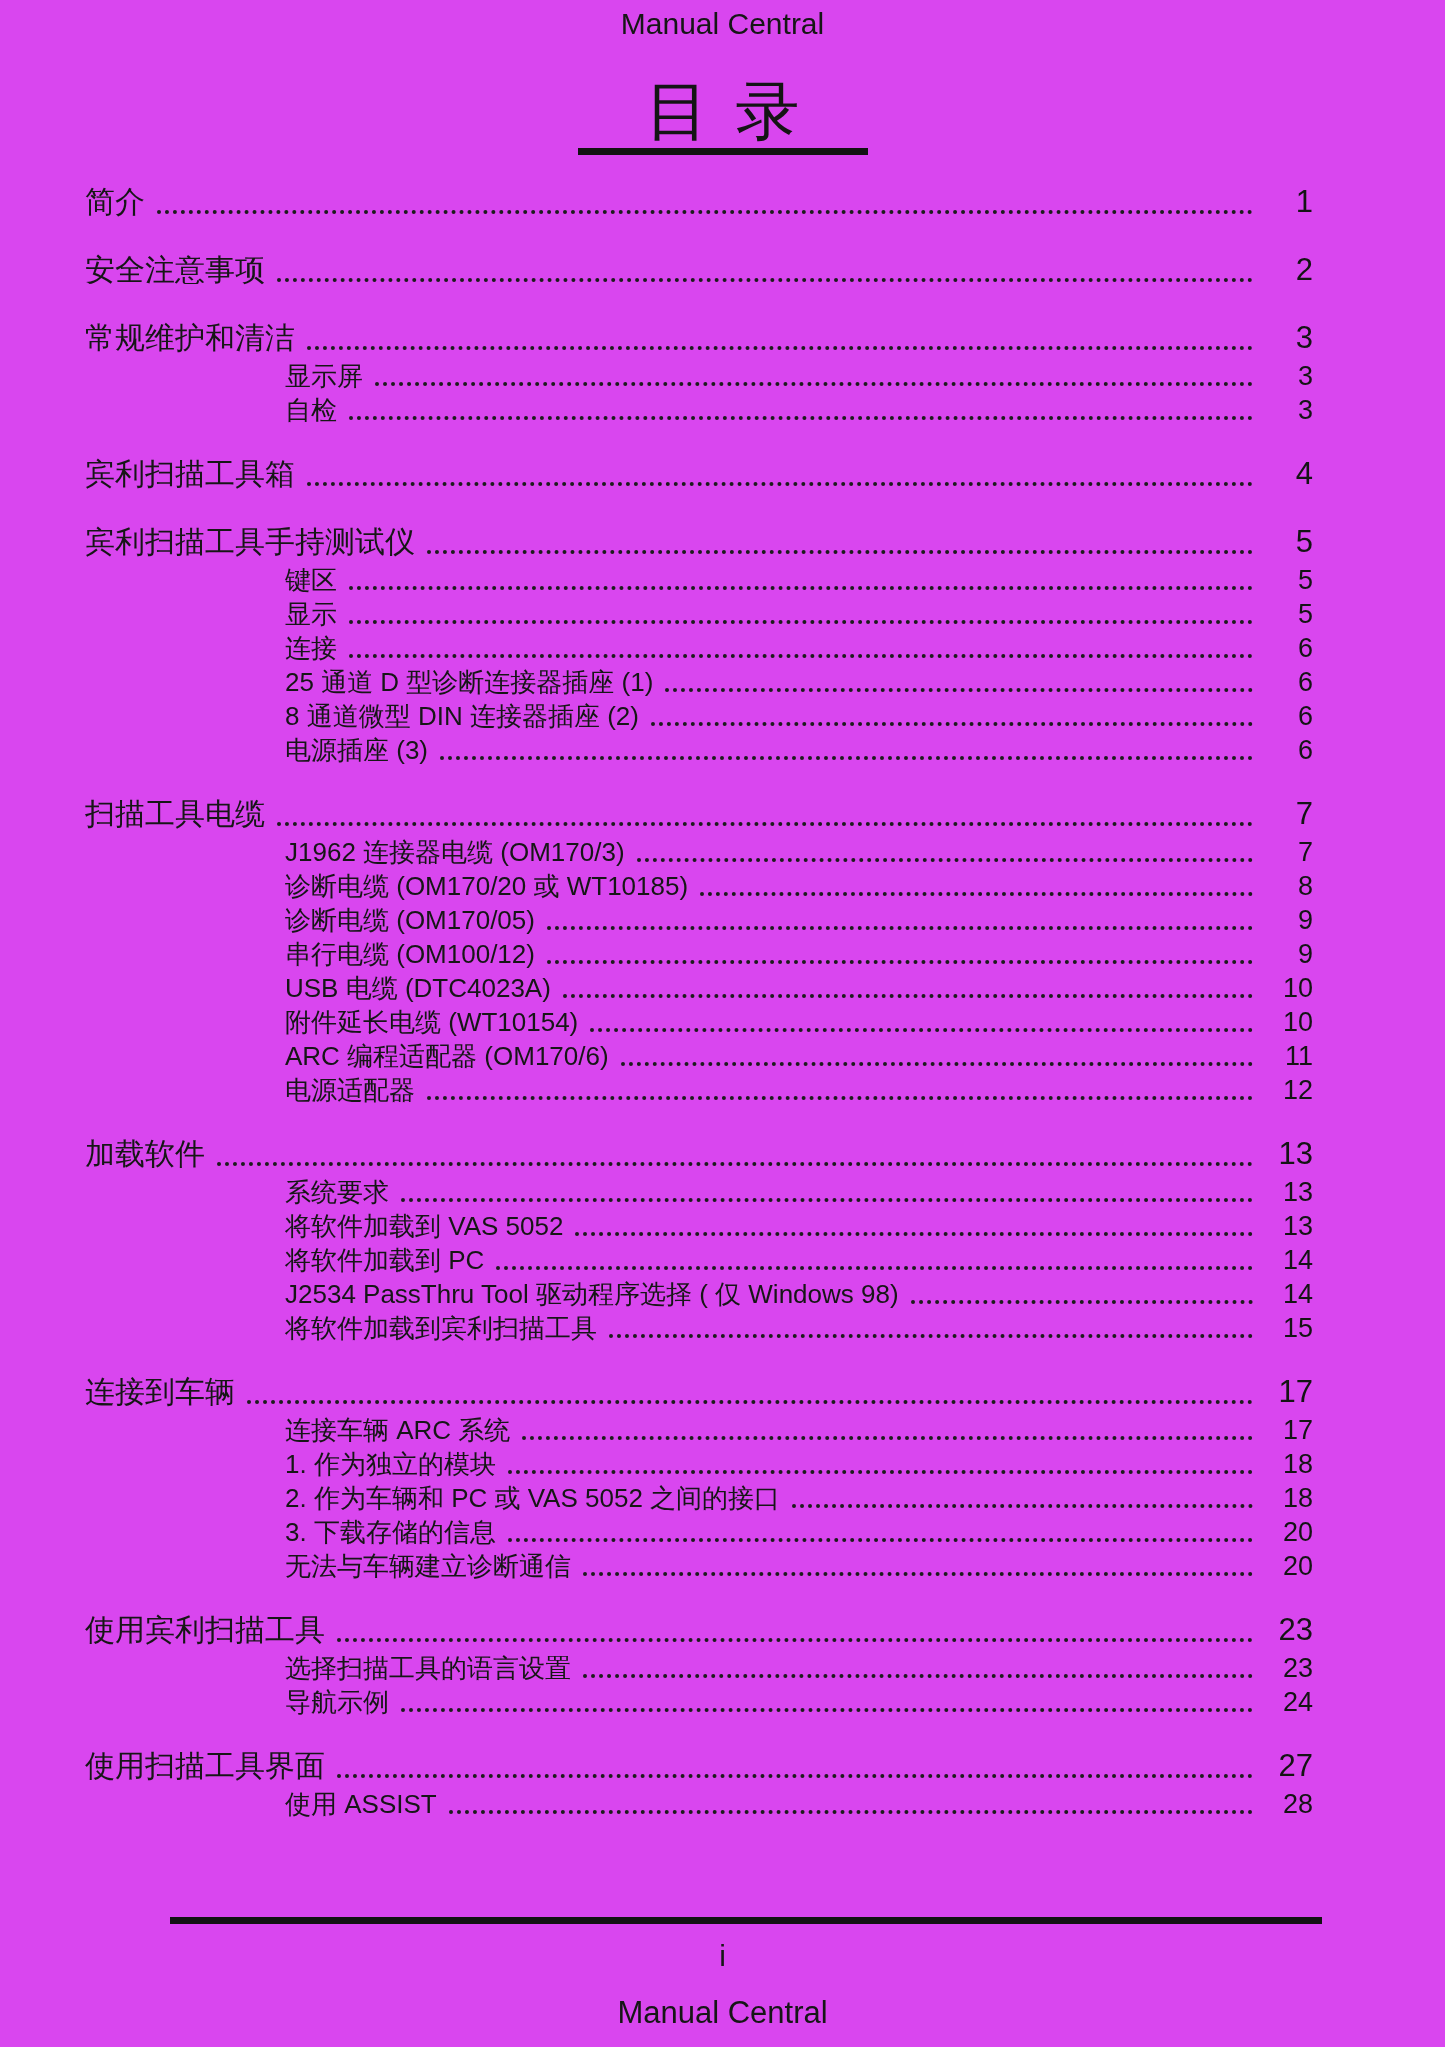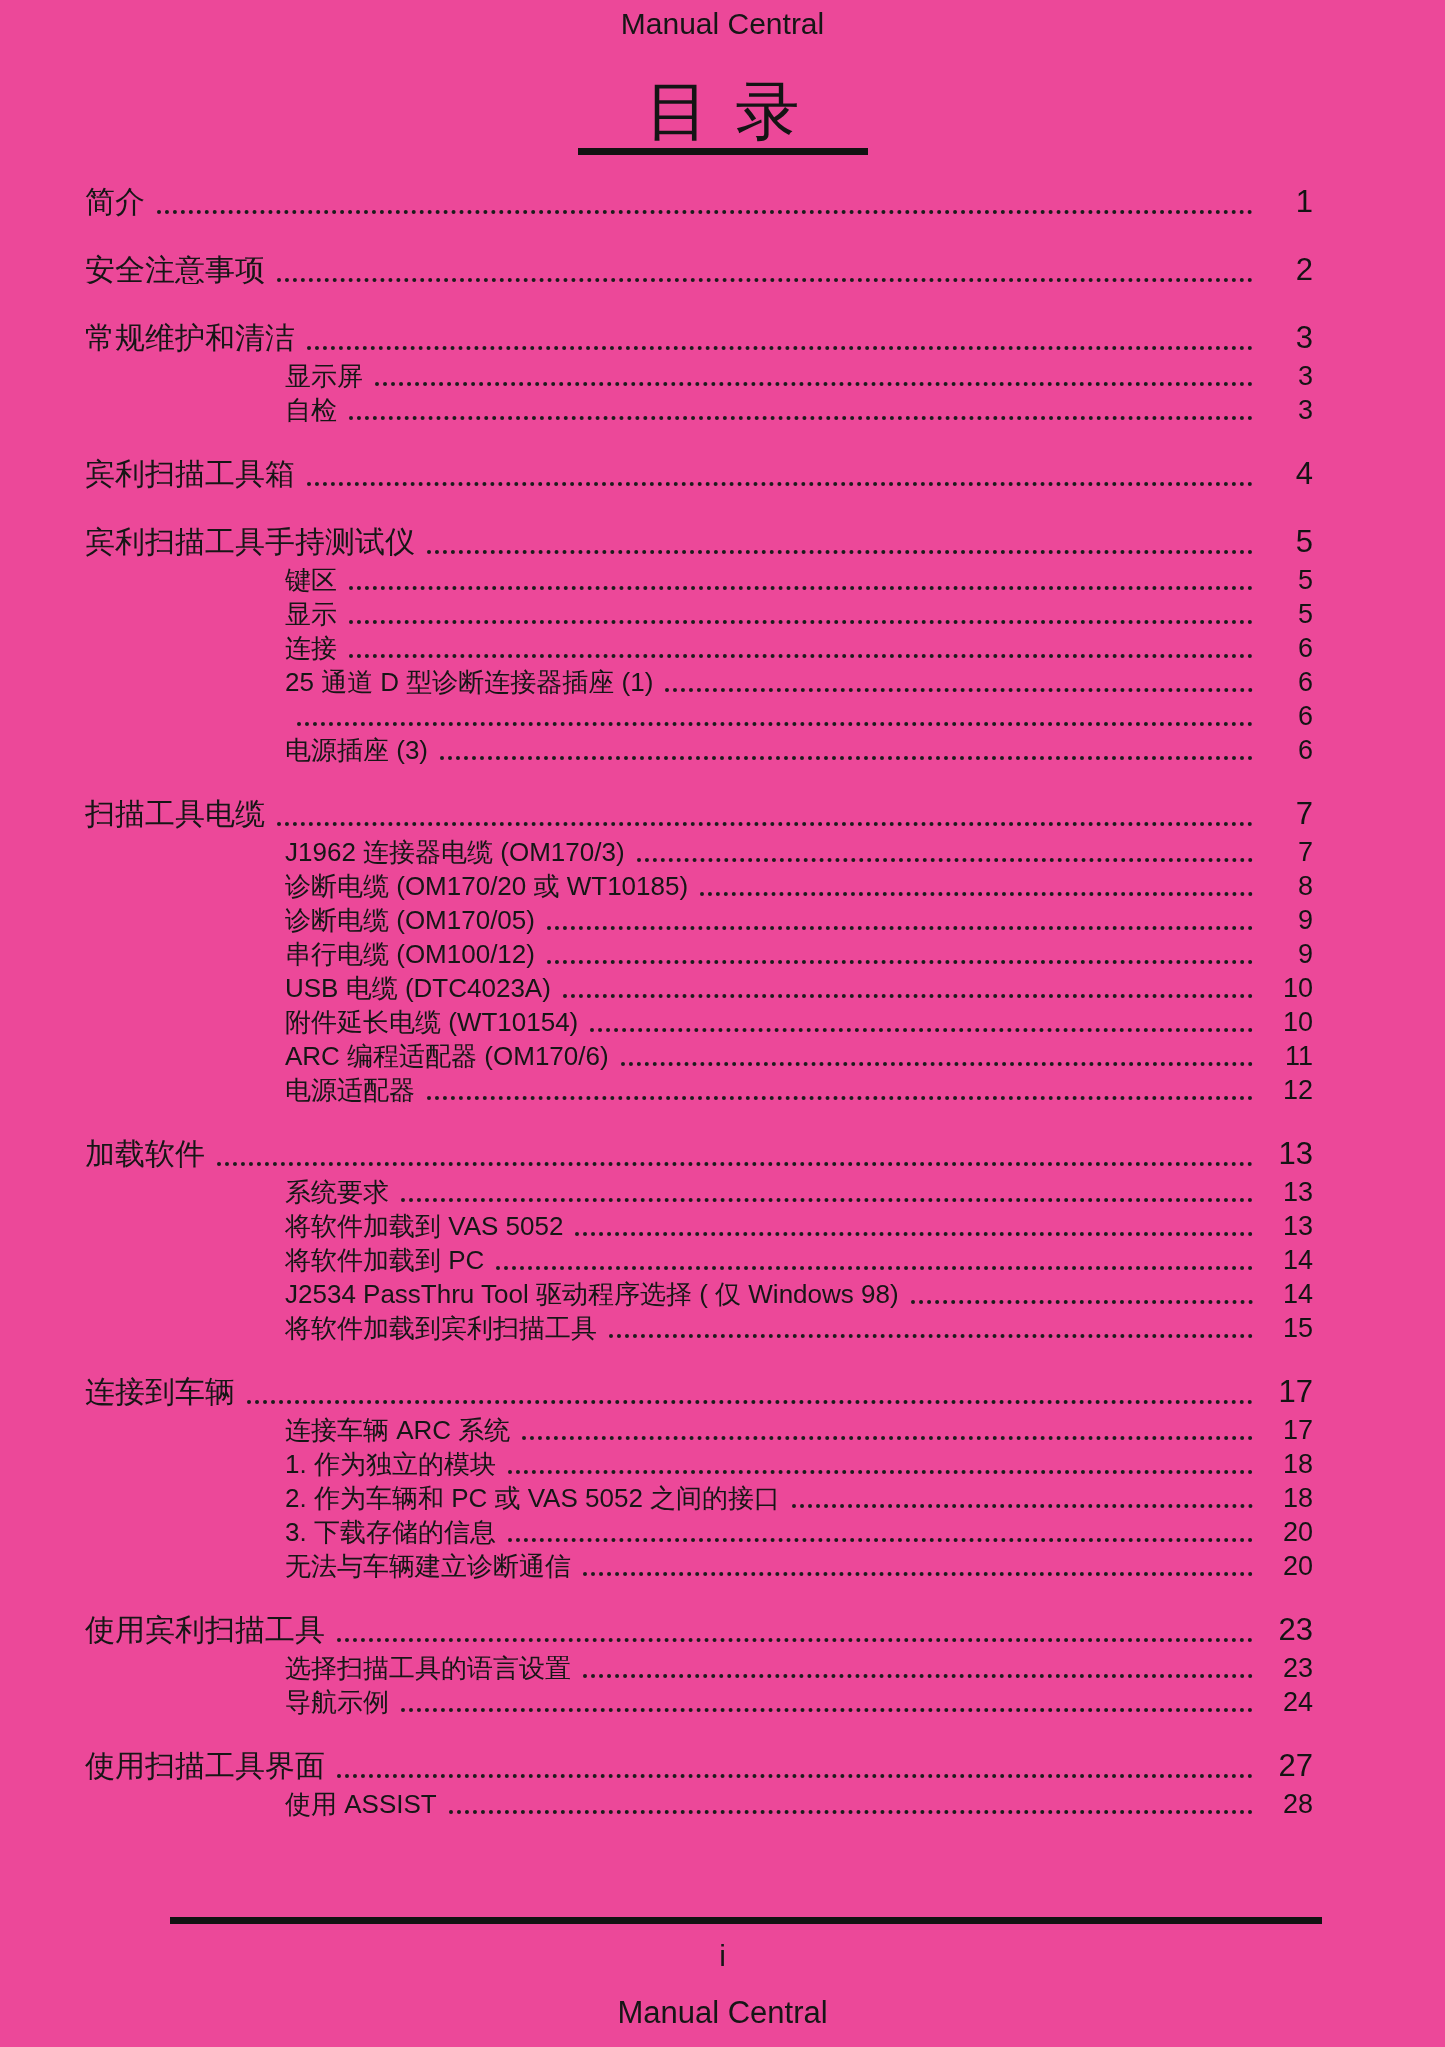--- a/index.html
+++ b/index.html
@@ -1,21 +1,21 @@
 <!DOCTYPE html>
 <html><head>
 <meta charset="utf-8">
 <style>
   html, body { margin: 0; padding: 0; background: #e8e8e8; }
   .page {
     position: relative;
     width: 1445px;
     height: 2047px;
     margin: 0 auto;
-    background: #ec4899;
+    background: #d946ef;
     color: #1a1a1a;
     overflow: hidden;
     font-family: "Liberation Sans", sans-serif;
   }
   .doc-header {
     padding-top: 6px;
     text-align: center;
     font-size: 30px;
     line-height: 36px;
     color: #161616;
@@ -171,20 +171,21 @@
       <span class="toc-label">连接</span>
       <span class="leader"></span>
       <span class="toc-page">6</span>
     </div>
       <div class="toc-row lvl2">
       <span class="toc-label">25 通道 D 型诊断连接器插座 (1)</span>
       <span class="leader"></span>
       <span class="toc-page">6</span>
     </div>
       <div class="toc-row lvl2">
+      <span class="toc-label">8 通道微型 DIN 连接器插座 (2)</span>
       <span class="leader"></span>
       <span class="toc-page">6</span>
     </div>
       <div class="toc-row lvl2">
       <span class="toc-label">电源插座 (3)</span>
       <span class="leader"></span>
       <span class="toc-page">6</span>
     </div>
       <div class="toc-row lvl1">
       <span class="toc-label">扫描工具电缆</span>

